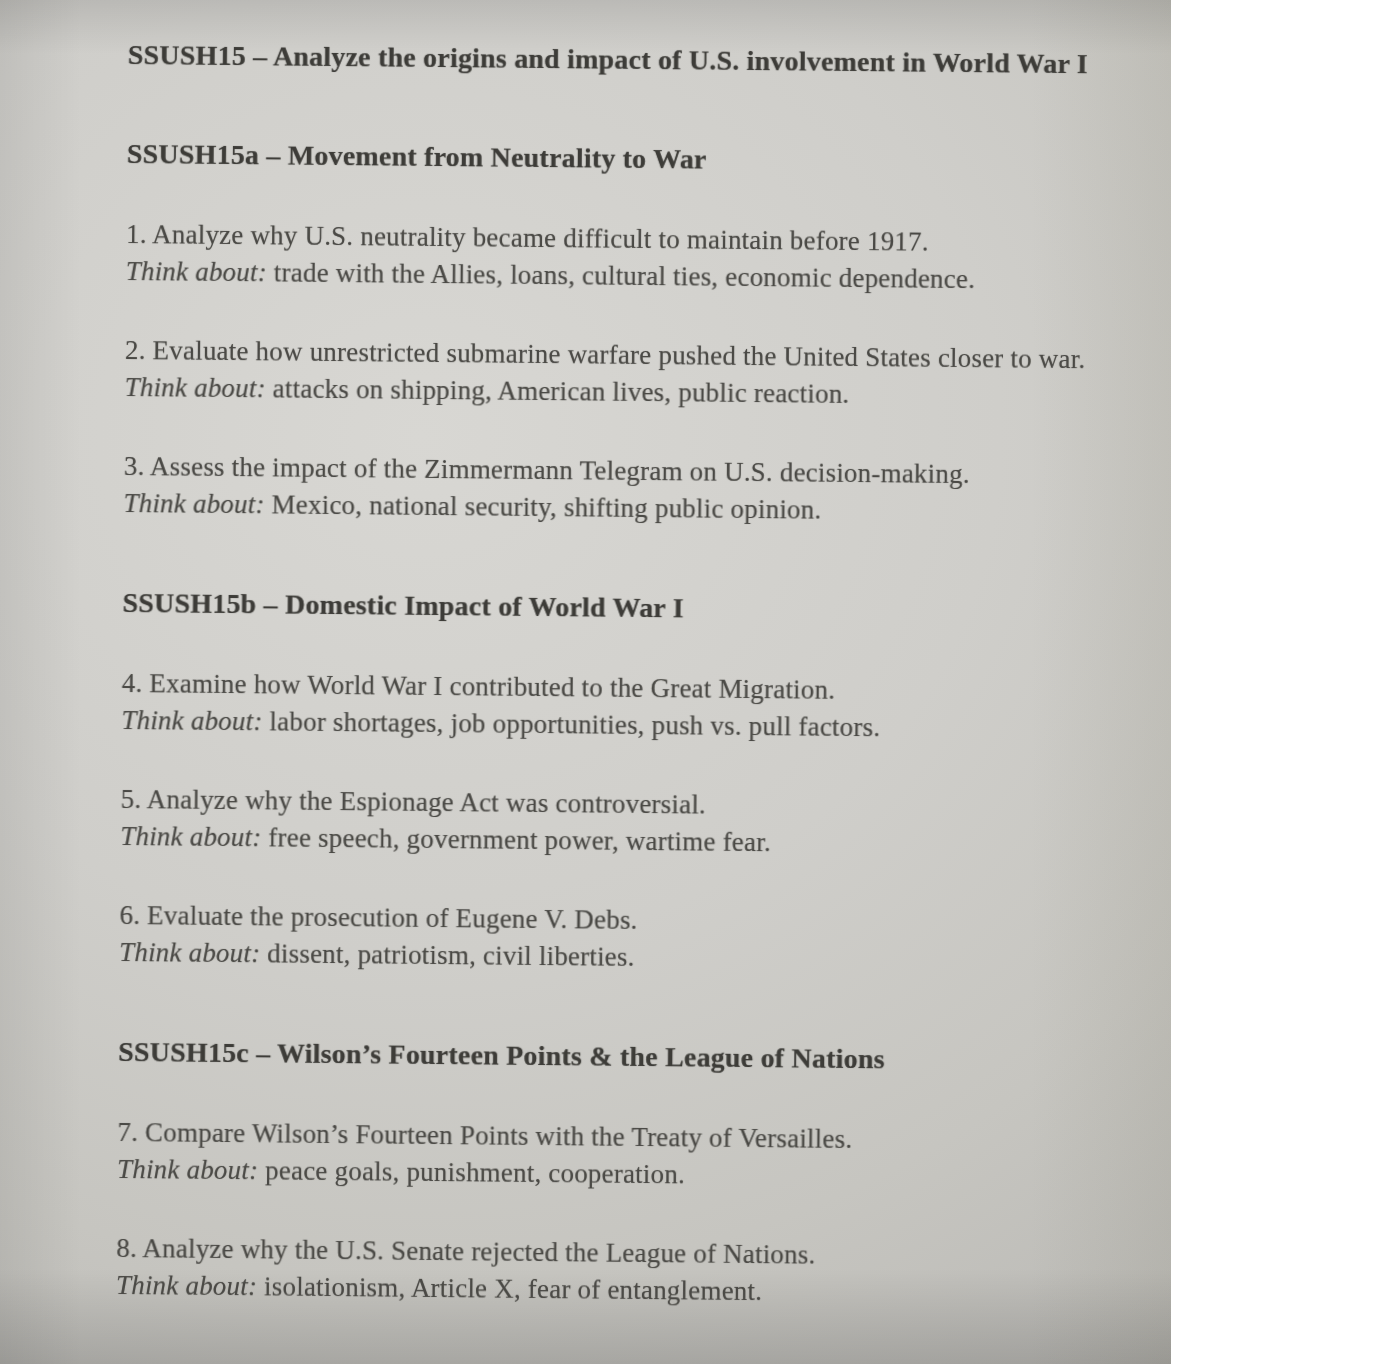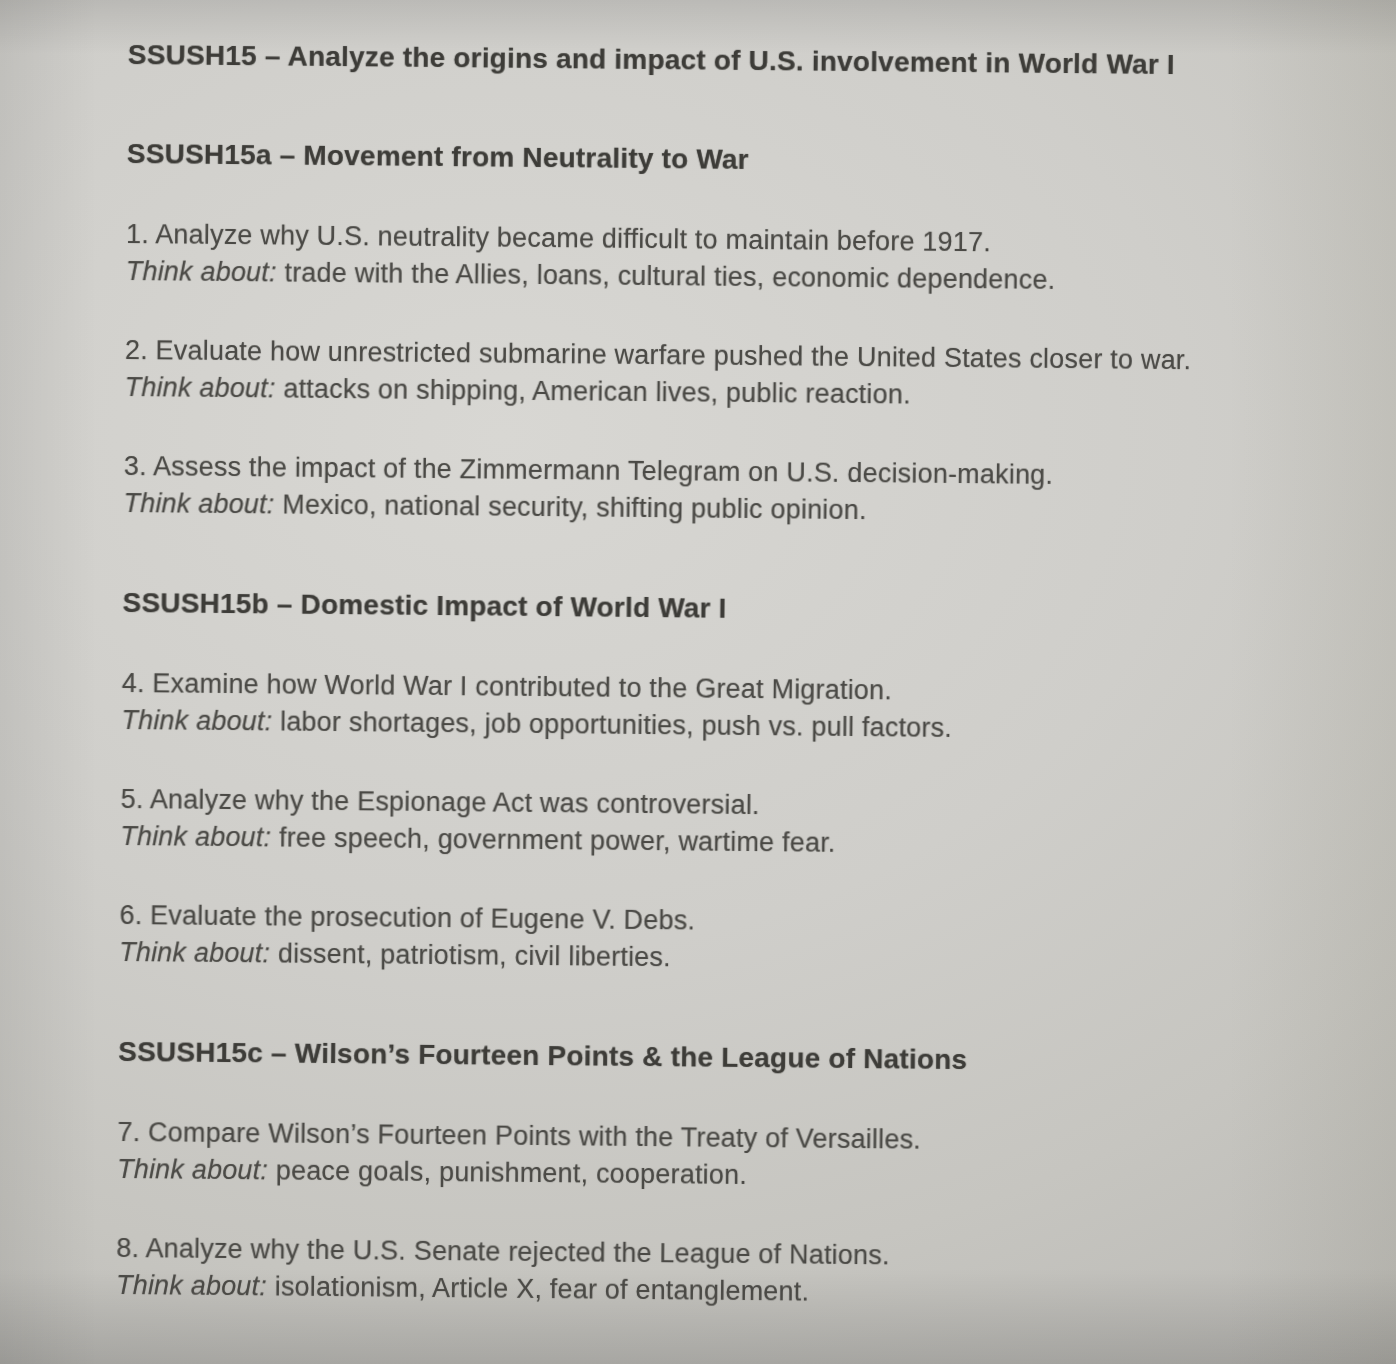--- a/index.html
+++ b/index.html
@@ -8,29 +8,30 @@
   }
   body {
     width: 1396px;
     height: 1364px;
     overflow: hidden;
     font-family: "Liberation Sans", sans-serif;
   }
   
   .photo {
     position: relative;
-    width: 1396px;
+    width: 1171px;
     height: 1364px;
     background:
       linear-gradient(to bottom, rgba(0,0,0,0.10), rgba(0,0,0,0) 4%),
       linear-gradient(to top, rgba(0,0,0,0.14), rgba(0,0,0,0) 7%),
       linear-gradient(to right, rgba(0,0,0,0.07), rgba(0,0,0,0) 7%),
       linear-gradient(to left, rgba(118,115,96,0.12), rgba(0,0,0,0) 12%),
       radial-gradient(130% 100% at 36% 32%, #d8d7d3 0%, #cfceca 38%, #c6c5c0 62%, #b8b7b3 88%, #aeadaa 100%);
     overflow: hidden;
+    font-family: Liberation Serif, serif;
   }
   
   .content {
     position: absolute;
     left: 128px;
     top: 36px;
     width: 1262px;
     transform: rotate(0.55deg);
     transform-origin: left top;
     color: #454440;

